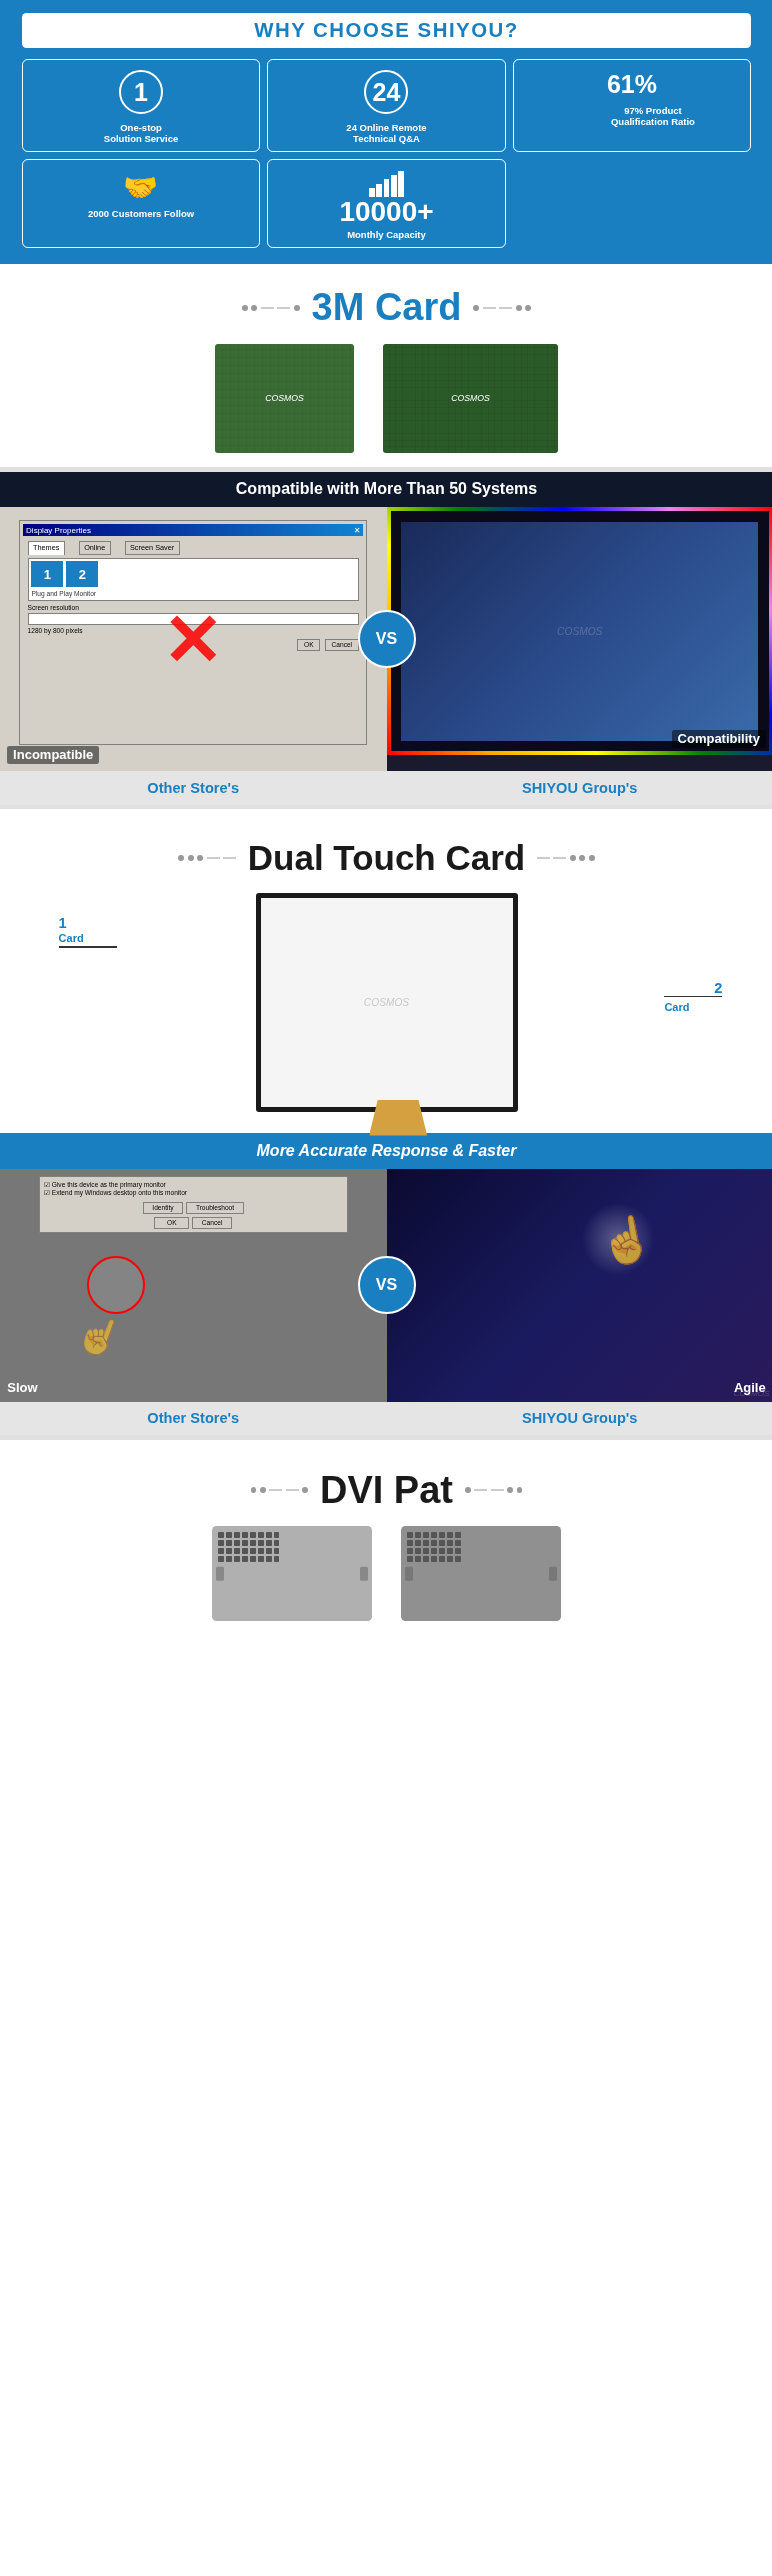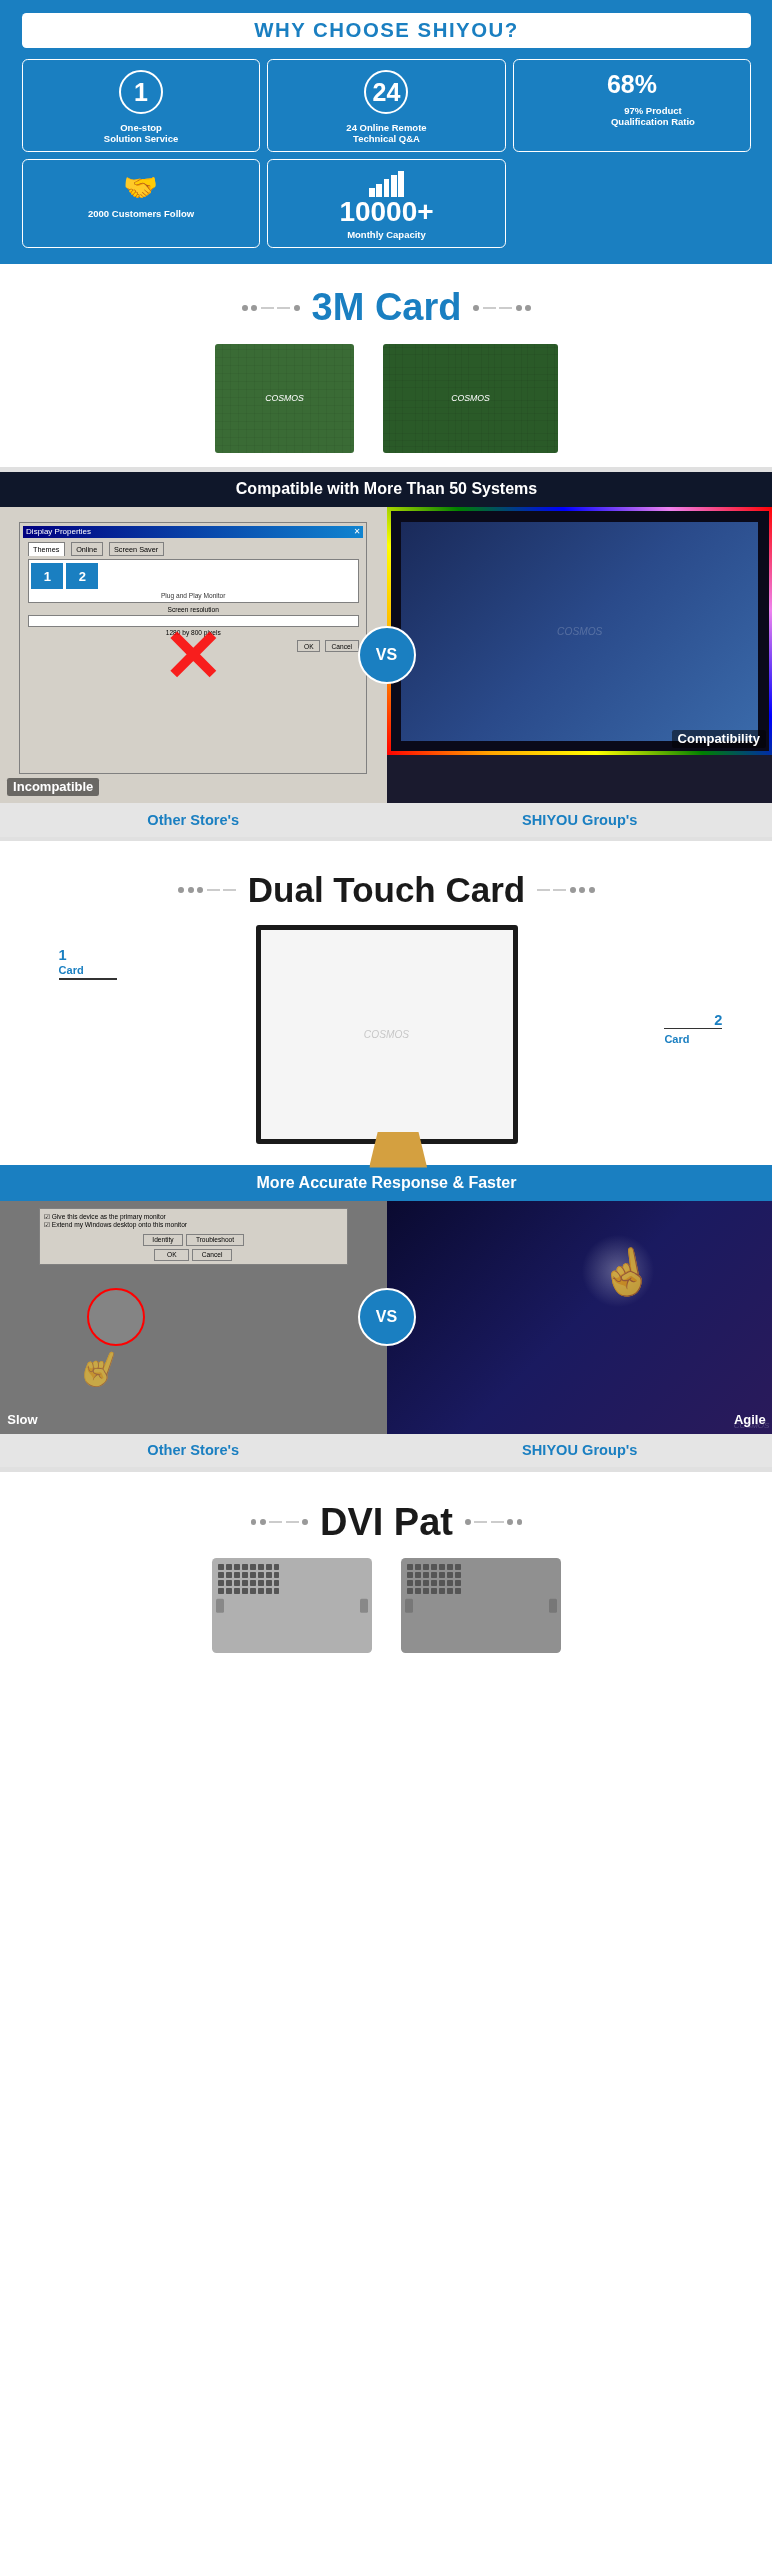--- a/index.html
+++ b/index.html
@@ -250,20 +250,21 @@
     
     .accurate-bar {
       background: #1a7fc1;
       padding: 8.7px 14.6px;
       text-align: center;
     }
     .accurate-bar span {
       color: #ffffff;
       font-size: 16px;
       font-weight: 900;
+      font-style: italic;
     }
 
     .vs-section2 {
       display: flex;
       width: 100%;
       position: relative;
       height: 233px;
     }
     .vs2-left {
       flex: 1;
@@ -380,21 +381,21 @@
       display: flex;
       justify-content: space-between;
     }
     .dialog-body {
       background: #d4d0c8;
       padding: 4.4px;
       font-size: 7.3px;
     }
     .dialog-tabs {
       display: flex;
-      gap: 6px;
+      gap: 14px;
       margin-bottom: 2.9px;
     }
     .d-tab {
       background: #d4d0c8;
       border: 0.7px solid #808080;
       padding: 1.5px 4.4px;
       font-size: 7.3px;
     }
     .d-tab.active {
       background: #ffffff;
@@ -422,21 +423,21 @@
     <div class="why-card">
       <div class="why-card-inner">
         <div class="circle-num">24</div>
         <span class="why-label" style="white-space:pre-line;">24 Online Remote
 Technical Q&amp;A</span>
       </div>
     </div>
 
     <div class="why-card">
       <div class="why-card-inner">
-        <div class="percent-text">68%</div>
+        <div class="percent-text">61%</div>
         <span class="why-label" style="white-space:pre-line;margin-left:42px;">97% Product
 Qualification Ratio</span>
       </div>
     </div>
 
     <div class="why-card">
       <div class="why-card-inner">
         <div class="handshake-icon">🤝</div>
         <span class="why-label">2000 Customers Follow</span>
       </div>
@@ -488,21 +489,21 @@
 
 <div class="section-divider"></div>
 
 <div class="compat-bar">
   <span>Compatible with More Than 50 Systems</span>
 </div>
 
 <div class="vs-section">
 
   <div class="vs-left">
-    <div style="width:100%;height:296px;background:#d4d0c8;position:relative;overflow:hidden;text-align:center;">
+    <div style="width:100%;height:264px;background:#d4d0c8;position:relative;overflow:hidden;">
       <div class="dialog-sim">
         <div class="dialog-title">
           <span>Display Properties</span>
           <span>✕</span>
         </div>
         <div class="dialog-body">
           <div class="dialog-tabs">
             <div class="d-tab active">Themes</div>
             <div class="d-tab">Online</div>
             <div class="d-tab">Screen Saver</div>

